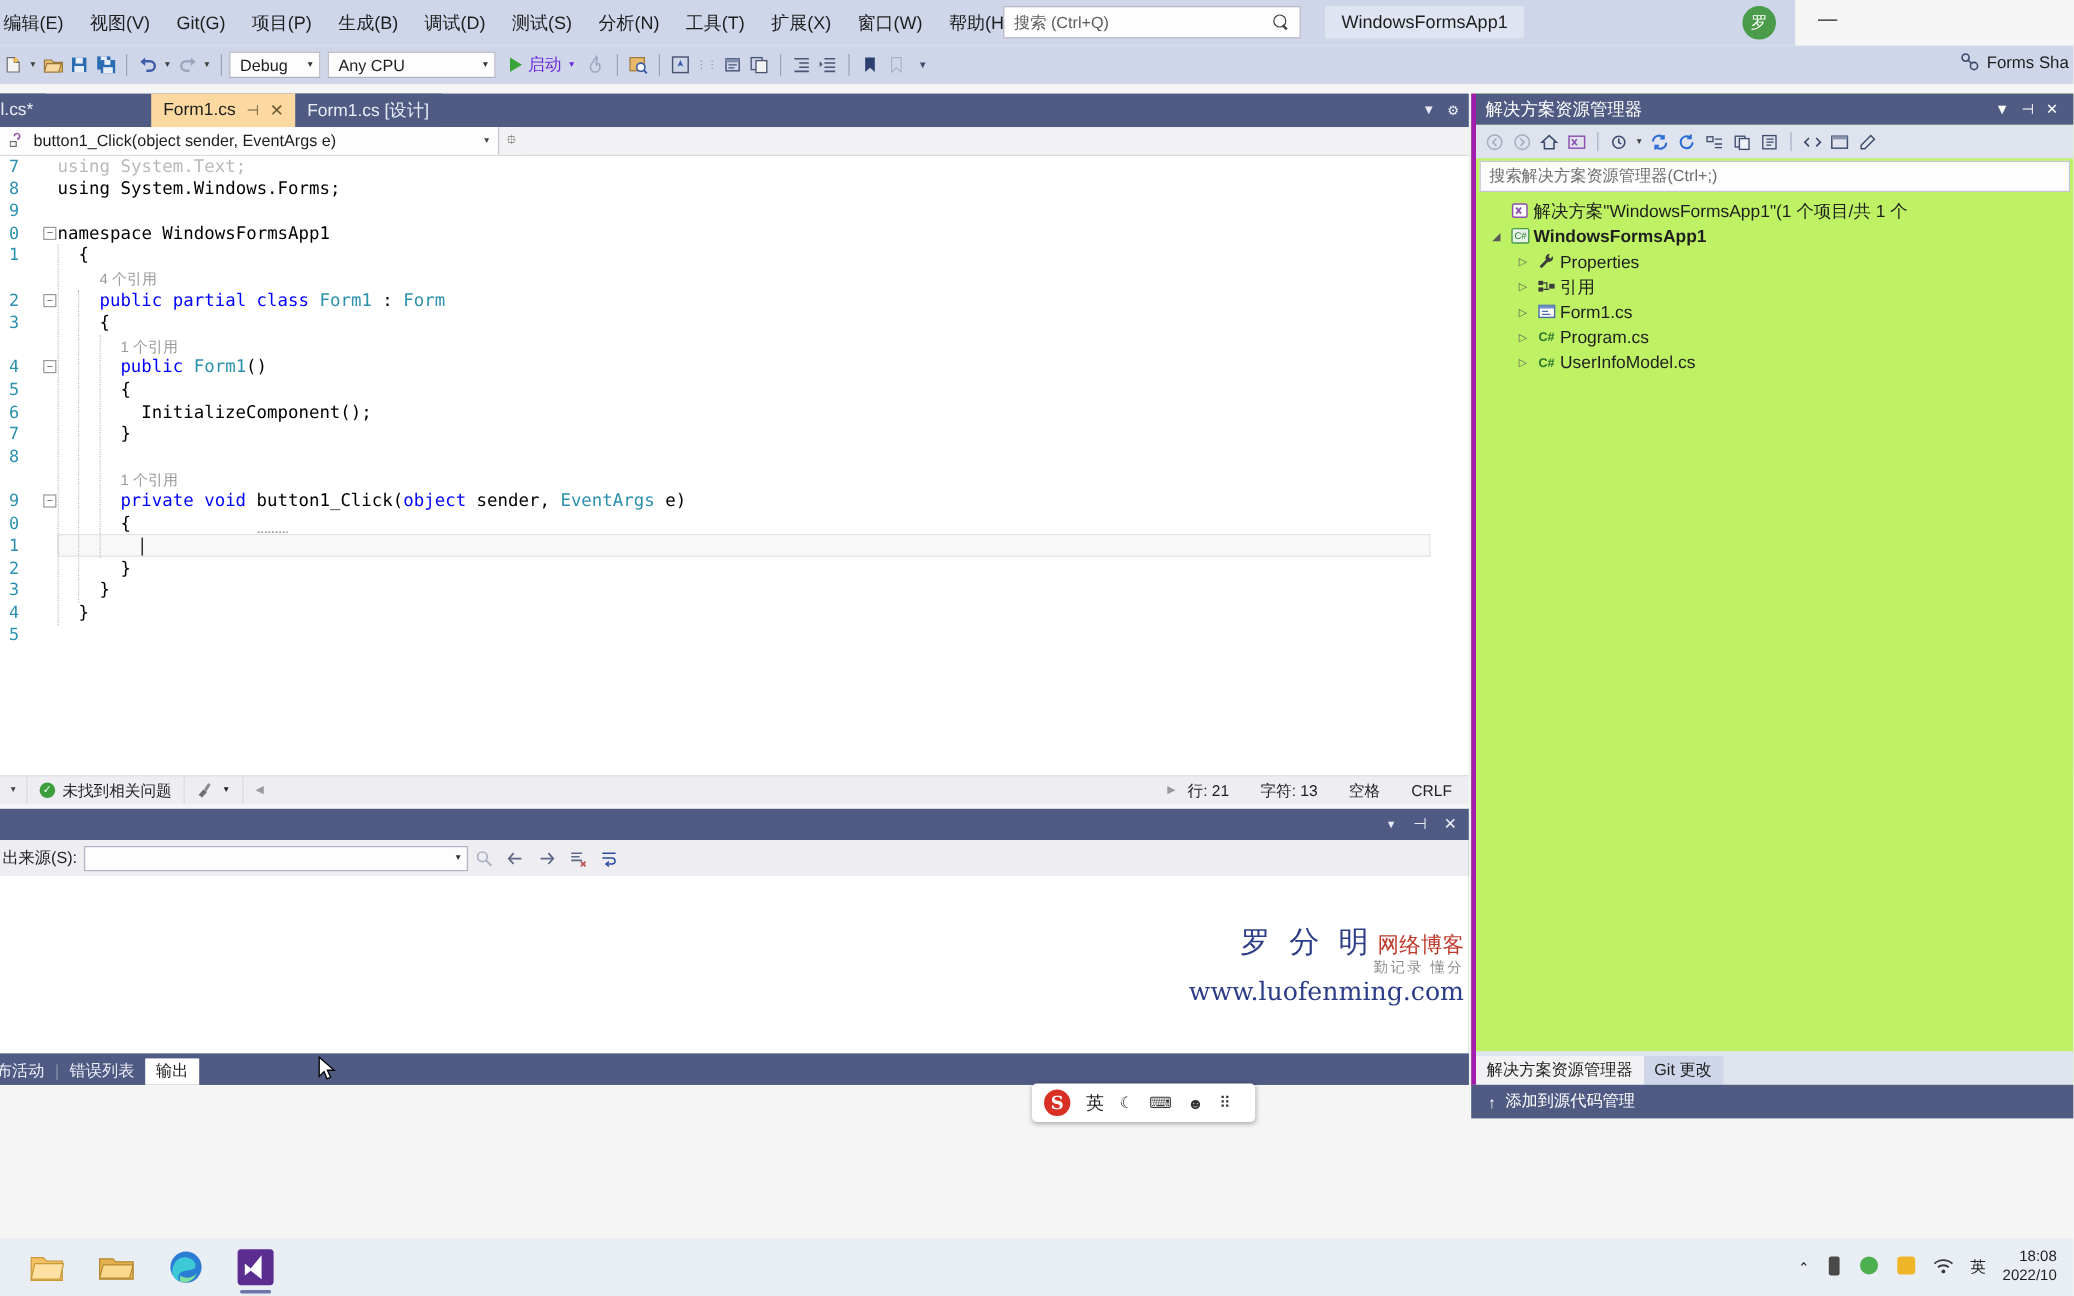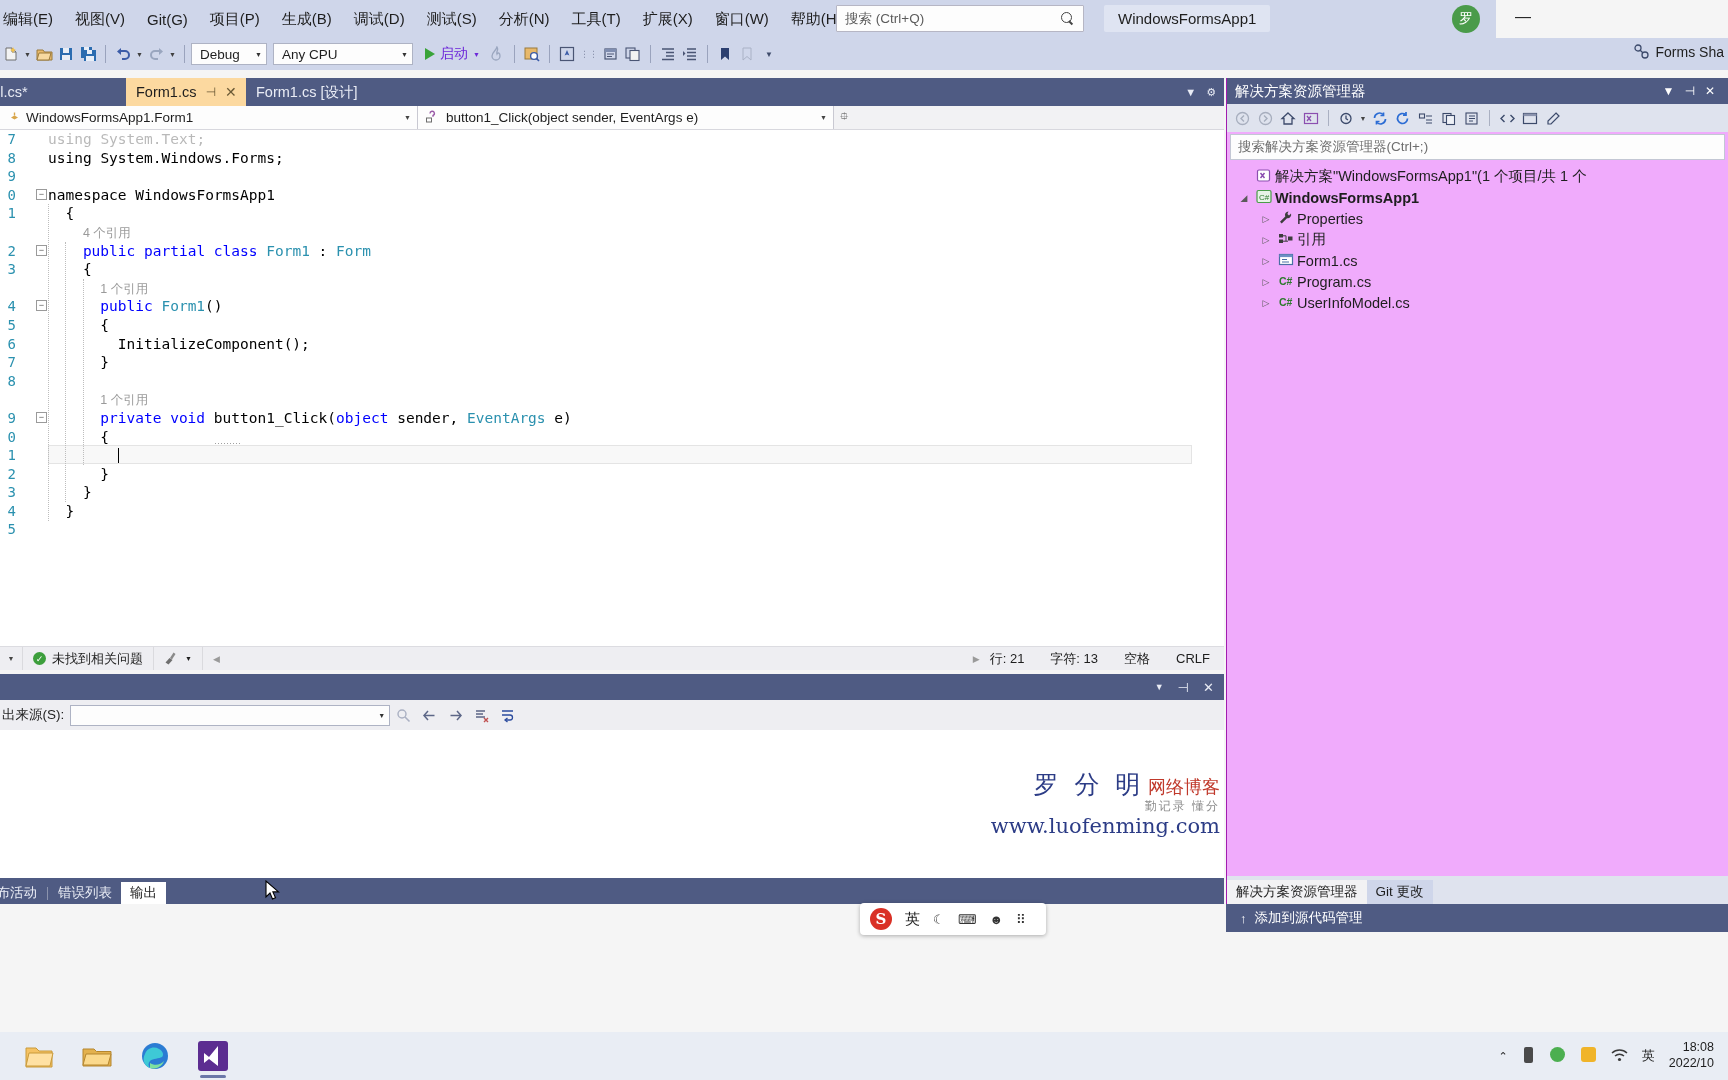--- a/index.html
+++ b/index.html
@@ -255,21 +255,21 @@
   .otab {
     height:22px; display:flex; align-items:center; padding:0 9px;
     font-size:13.5px; color:#e9ecf5;
   }
   .otab.sel { background:#ffffff; color:#1e1e1e; }
   .otab-div { width:1px; height:13px; background:#8b93ad; margin:0 1px 4px; }
 
   
   .solex {
     position:absolute; left:1226px; top:78px; width:502px; height:826px;
-    background:#f0abfc; border-left:1px solid #a21caf;
+    background:#bef264; border-left:4px solid #a21caf;
   }
   .solex-title {
     height:26px; background:#4f5b83; color:#ffffff; display:flex;
     align-items:center; padding:0 8px; font-size:14.5px;
   }
   .solex-title .sp { flex:1; }
   .solex-title .ti { font-size:12px; padding:0 5px; }
   .solex-tb {
     height:28px; background:#dfe3ee; display:flex; align-items:center;
     padding:0 4px; gap:1px;
@@ -532,30 +532,20 @@
     <div class="dtab inactive" style="left:246px;">
       <span>Form1.cs [设计]</span>
     </div>
     <div class="tabstrip-right">
       <span>▼</span>
       <span>⚙</span>
     </div>
   </div>
 
   <div class="navbar">
-    <div class="navsel nav2">
-      <span class="nav-ico">
-        <svg width="13" height="13" viewBox="0 0 13 13">
-            <path d="M3 7.5l3.5-2 3.5 2-3.5 2z" fill="#d8a54a"></path>
-            <path d="M6.5 5.5V2.5" stroke="#d8a54a" stroke-width="1.4"></path>
-          </svg>
-      </span>
-      <span class="ntxt">WindowsFormsApp1.Form1</span>
-      <span class="ncv">▼</span>
-    </div>
     <div class="navsel nav3">
       <span class="nav-ico">
         <svg width="15" height="13" viewBox="0 0 15 13">
             <path d="M4 3.5a2.2 2.2 0 113 2v1.2" fill="none" stroke="#9a5ba8" stroke-width="1.4"></path>
             <rect x="0.5" y="8" width="5" height="4" fill="none" stroke="#6d6d6d"></rect>
           </svg>
       </span>
       <span class="ntxt">button1_Click(object sender, EventArgs e)</span>
       <span class="ncv">▼</span>
     </div>

